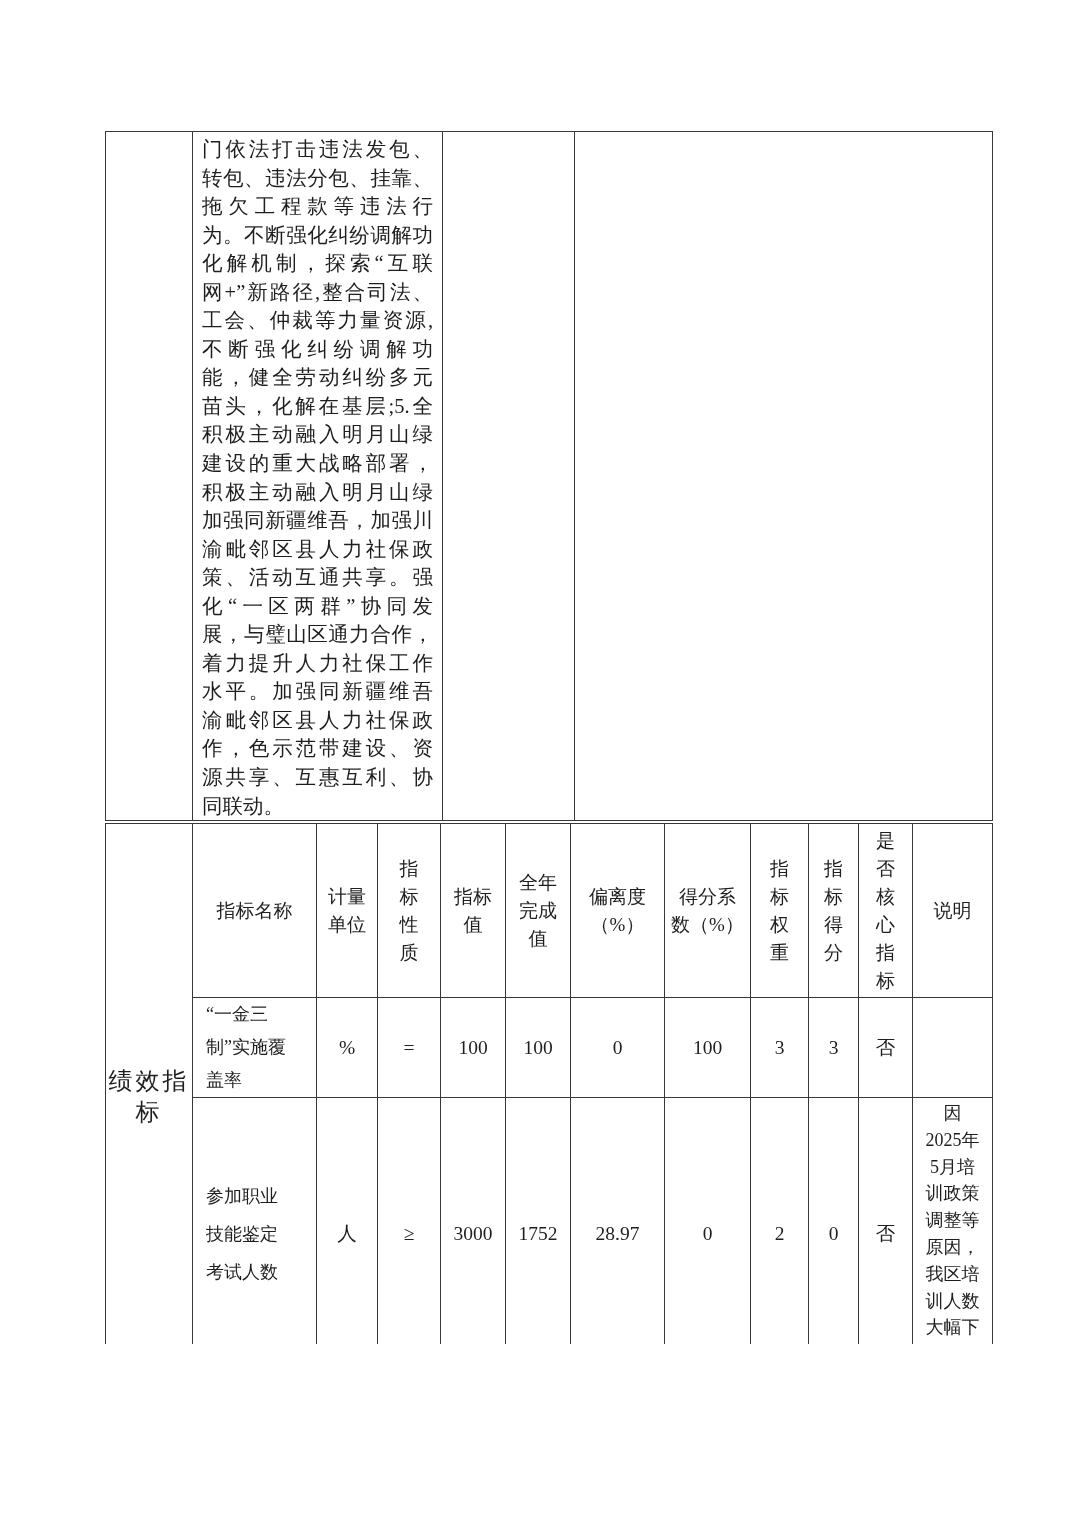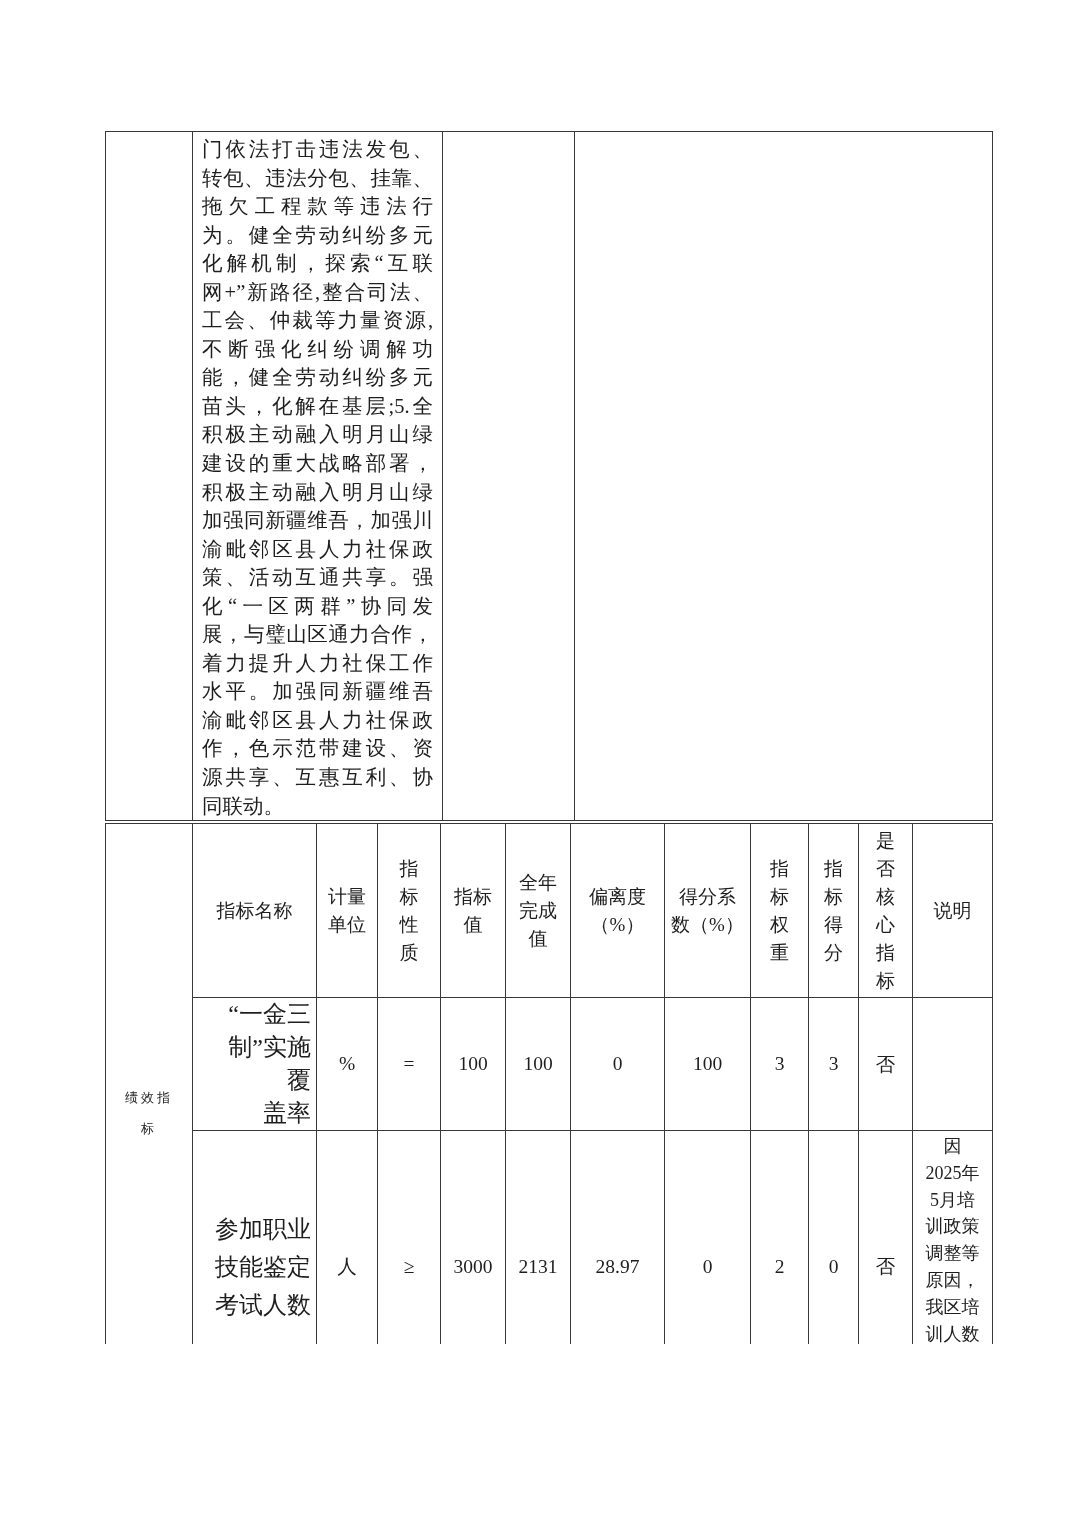--- a/index.html
+++ b/index.html
@@ -49,31 +49,31 @@
   .row-hdr { height: 174px; }
   .row-r1 { height: 99px; }
   .row-r2 { height: 272px; }
   .hdr-cell {
     font-size: 19px;
     line-height: 28px;
     white-space: pre-line;
     font-weight: normal;
   }
   .grp-cell {
-    font-size: 13px;
+    font-size: 24px;
     line-height: 31px;
     white-space: pre-line;
     letter-spacing: 3px;
   }
   .val-cell { font-size: 19.5px; }
   .name-cell {
-    text-align: right;
+    text-align: left;
     padding: 0 5px 0 13px;
     white-space: pre-line;
-    font-size: 24px;
+    font-size: 18px;
   }
   .row-r1 .name-cell { line-height: 33px; }
   .row-r2 .name-cell { line-height: 38px; }
   .note-cell {
     vertical-align: top;
     text-align: center;
     font-size: 18px;
     line-height: 26.8px;
     white-space: pre-line;
     padding-top: 2px;
@@ -99,21 +99,21 @@
         <col style="width:132px">
         <col style="width:418px">
     </colgroup>
     <tbody>
         <tr>
       <td></td>
       <td class="c-text">
             <div class="tx-line">门依法打击违法发包、</div>
             <div class="tx-line">转包、违法分包、挂靠、</div>
             <div class="tx-line">拖欠工程款等违法行</div>
-            <div class="tx-line">为。健全劳动纠纷多元</div>
+            <div class="tx-line">为。不断强化纠纷调解功</div>
             <div class="tx-line">化解机制，探索“互联</div>
             <div class="tx-line">网+”新路径,整合司法、</div>
             <div class="tx-line">工会、仲裁等力量资源,</div>
             <div class="tx-line">不断强化纠纷调解功</div>
             <div class="tx-line">能，健全劳动纠纷多元</div>
             <div class="tx-line">苗头，化解在基层;5.全</div>
             <div class="tx-line">积极主动融入明月山绿</div>
             <div class="tx-line">建设的重大战略部署，</div>
             <div class="tx-line">积极主动融入明月山绿</div>
             <div class="tx-line">加强同新疆维吾，加强川</div>
@@ -200,21 +200,21 @@
       <td class="val-cell">否</td>
       <td class="note-cell"></td>
     </tr>
     <tr class="row-r2">
       <td class="name-cell">参加职业
 技能鉴定
 考试人数</td>
       <td class="val-cell">人</td>
       <td class="val-cell">≥</td>
       <td class="val-cell">3000</td>
-      <td class="val-cell">2131</td>
+      <td class="val-cell">1752</td>
       <td class="val-cell">28.97</td>
       <td class="val-cell">0</td>
       <td class="val-cell">2</td>
       <td class="val-cell">0</td>
       <td class="val-cell">否</td>
       <td class="note-cell">因
 2025年
 5月培
 训政策
 调整等

